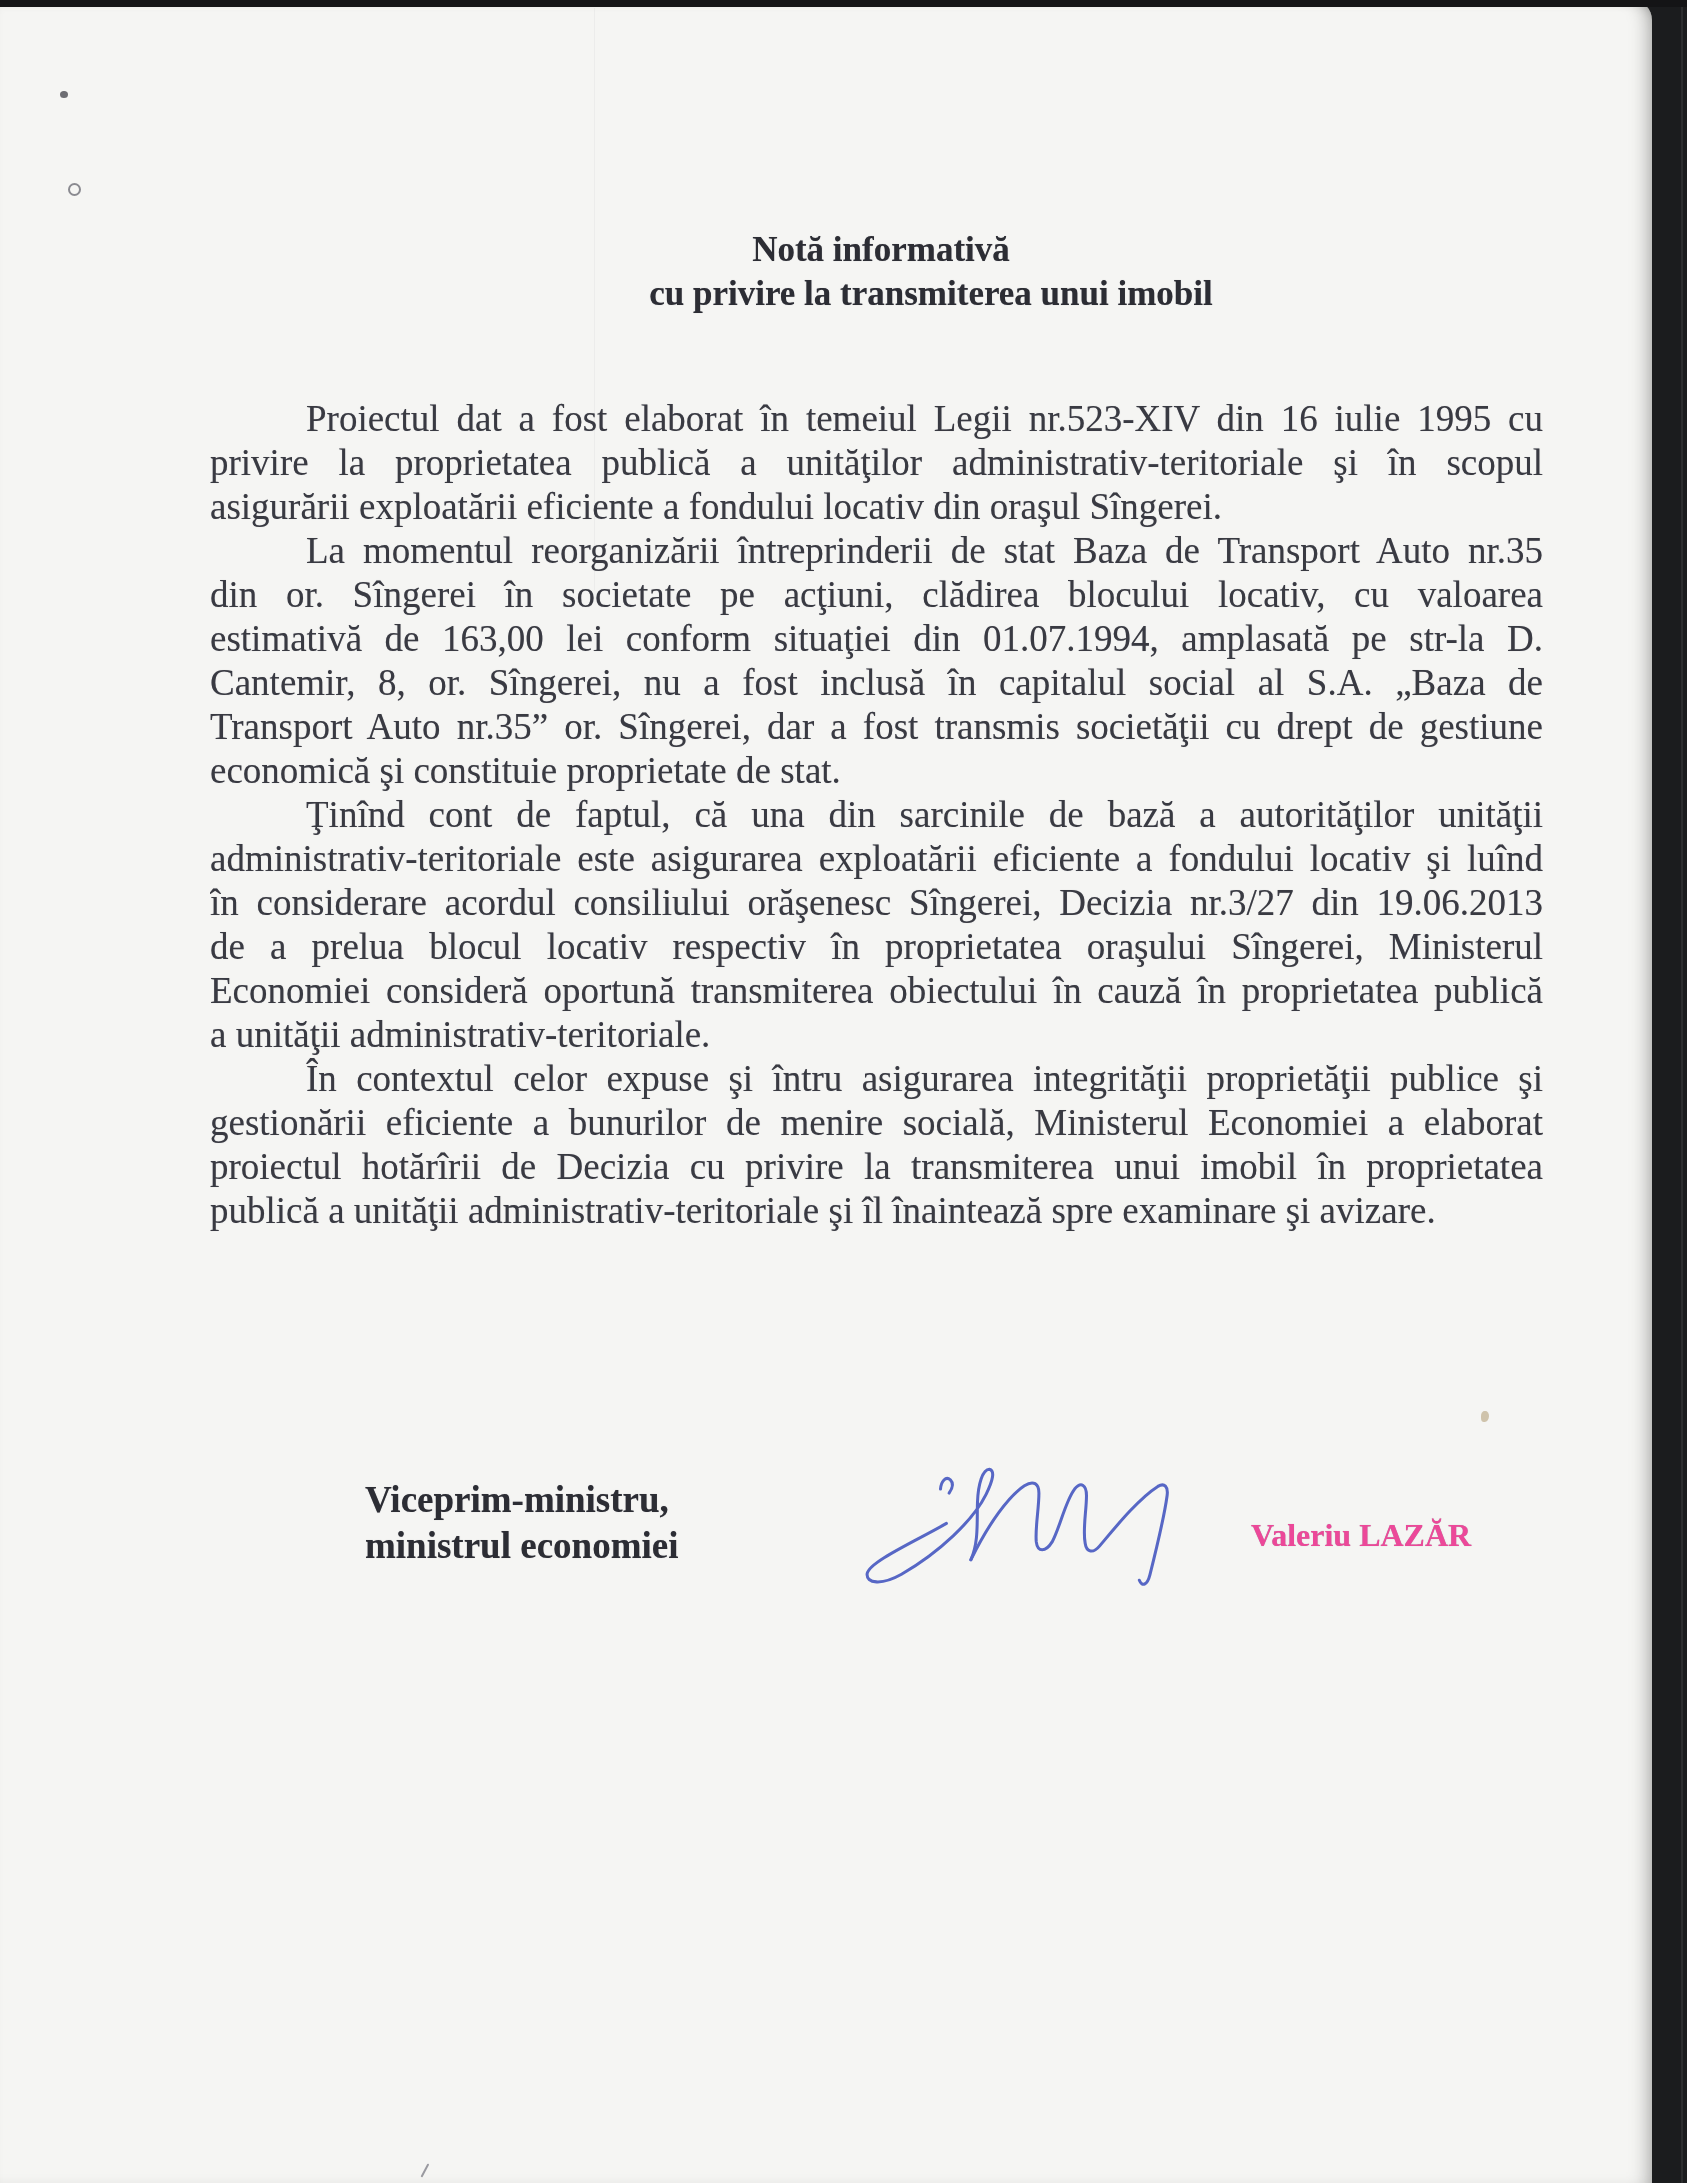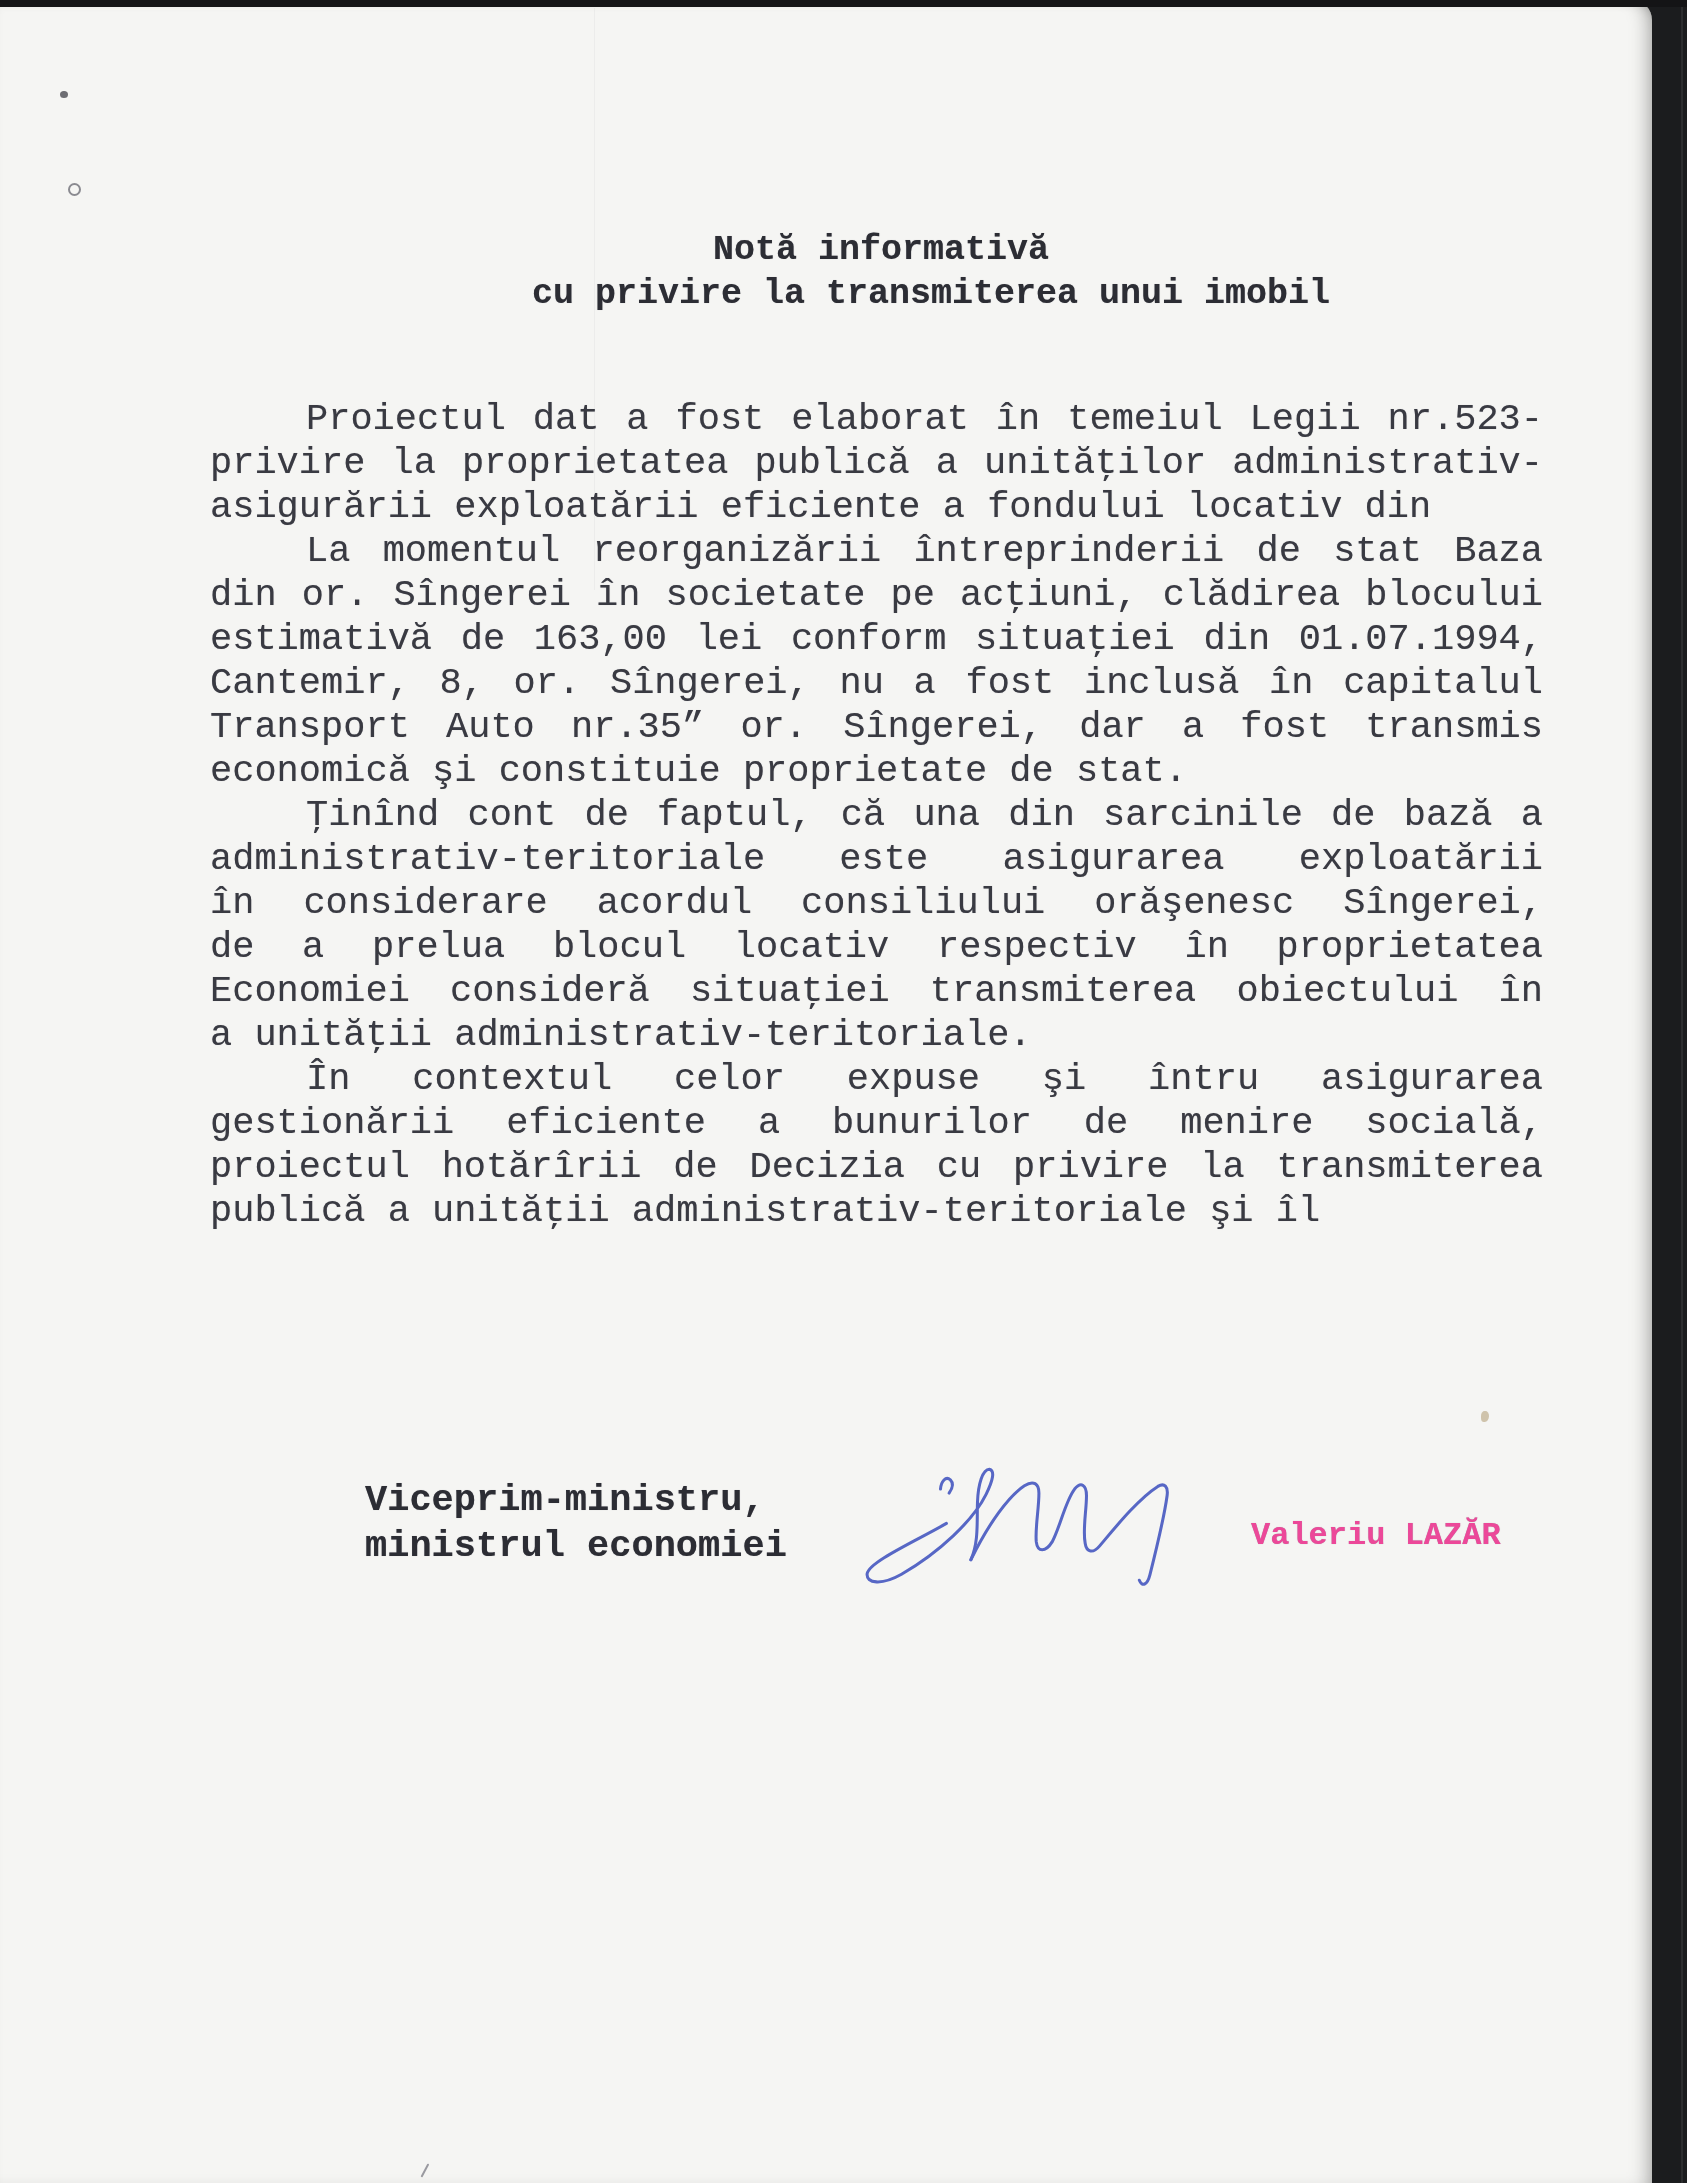--- a/index.html
+++ b/index.html
@@ -1,17 +1,17 @@
 <!DOCTYPE html>
 <html style="font-size:10.6px"><head>
 <meta charset="utf-8">
 <style>
   html,body{margin:0;padding:0;background:#101113;}
   .stage{position:relative;width:1688px;height:2183px;overflow:hidden;background:#1b1c1e;
-         font-family:Liberation Mono, monospace;}
+         font-family:Liberation Serif, serif;}
   
   .paper{position:absolute;left:0;top:0;width:1652px;height:2183px;background:#f5f5f3;
          border-top-right-radius:20px;
          box-shadow:inset -14.6px 0 20px -13.2px rgba(0,0,0,0.38), inset 0 9.3px 12px -9.3px rgba(0,0,0,0.25);}
   
   .edge-top{position:absolute;left:0;top:0;width:1688px;height:6.6px;background:#141416;}
   .edge-right{position:absolute;right:0;top:0;width:44px;height:2183px;background:#1b1c1e;}
   .edge-right-hl{position:absolute;right:5.3px;top:0;width:2px;height:2183px;background:rgba(255,255,255,0.08);}
 
   
@@ -77,21 +77,21 @@
         <div class="tline">estimativă de 163,00 lei conform situaţiei din 01.07.1994, amplasată pe str-la D.</div>
         <div class="tline">Cantemir, 8, or. Sîngerei, nu a fost inclusă în capitalul social al S.A. „Baza de</div>
         <div class="tline">Transport Auto nr.35” or. Sîngerei, dar a fost transmis societăţii cu drept de gestiune</div>
         <div class="tline last">economică şi constituie proprietate de stat.</div>
       </div>
       <div class="paragraph">
         <div class="tline first">Ţinînd cont de faptul, că una din sarcinile de bază a autorităţilor unităţii</div>
         <div class="tline">administrativ-teritoriale este asigurarea exploatării eficiente a fondului locativ şi luînd</div>
         <div class="tline">în considerare acordul consiliului orăşenesc Sîngerei, Decizia nr.3/27 din 19.06.2013</div>
         <div class="tline">de a prelua blocul locativ respectiv în proprietatea oraşului Sîngerei, Ministerul</div>
-        <div class="tline">Economiei consideră situaţiei transmiterea obiectului în cauză în proprietatea publică</div>
+        <div class="tline">Economiei consideră oportună transmiterea obiectului în cauză în proprietatea publică</div>
         <div class="tline last">a unităţii administrativ-teritoriale.</div>
       </div>
       <div class="paragraph">
         <div class="tline first">În contextul celor expuse şi întru asigurarea integrităţii proprietăţii publice şi</div>
         <div class="tline">gestionării eficiente a bunurilor de menire socială, Ministerul Economiei a elaborat</div>
         <div class="tline">proiectul hotărîrii de Decizia cu privire la transmiterea unui imobil în proprietatea</div>
         <div class="tline last">publică a unităţii administrativ-teritoriale şi îl înaintează spre examinare şi avizare.</div>
       </div>
     </div>
 

